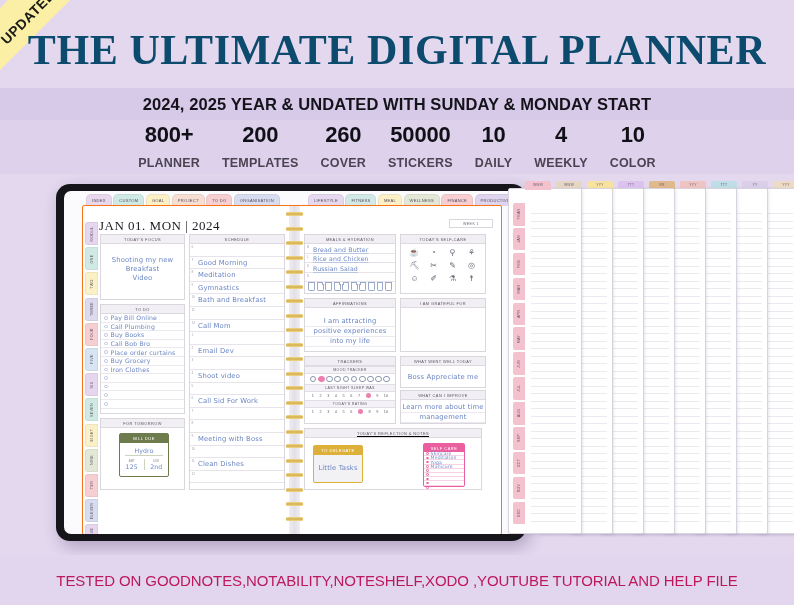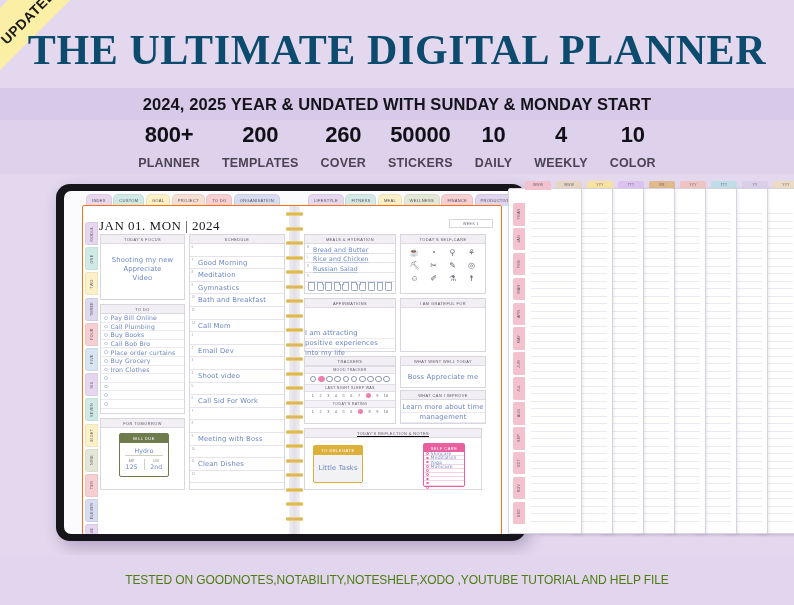--- a/index.html
+++ b/index.html
@@ -256,21 +256,21 @@
     display: flex; align-items: center; justify-content: center;
   }
 
   
   .footer {
     position: absolute; left: 0; top: 555px; width: 794px; height: 50px;
     background: #e1d6ed;
     display: flex; align-items: center; justify-content: center;
   }
   .footer span {
-    font-size: 12px; color: #4d7c0f; letter-spacing: -0.1px; white-space: nowrap;
+    font-size: 15px; color: #be185d; letter-spacing: -0.1px; white-space: nowrap;
   }
 </style>
 </head>
 <body>
 
 <div class="hero">
   <div class="updated-ribbon"></div>
   <div class="updated-text">UPDATED</div>
   <div class="hero-title">THE ULTIMATE DIGITAL PLANNER</div>
 </div>
@@ -1196,21 +1196,21 @@
             <i style="top: 310.5px;"></i>
           </div>
 
         <div class="datehead">JAN 01. MON | 2024</div>
         <div class="weekbox">WEEK 1</div>
 
         <div class="pnl" style="left:17px;top:28px;width:85px;height:66px;">
           <div class="pnl-h">TODAY'S FOCUS</div>
           <div style="padding-top:12px;text-align:center;" id="focusBody">
               <div class="hand big">Shooting my new</div>
-              <div class="hand big">Appreciate</div>
+              <div class="hand big">Breakfast</div>
               <div class="hand big">Video</div>
             </div>
         </div>
 
         <div class="pnl" style="left:17px;top:98px;width:85px;height:110px;">
           <div class="pnl-h">TO DO</div>
           <div id="todoList">
               <div class="todo-row" style="border-bottom: 0.7px solid rgb(235, 232, 238);">
                 <div class="circ"></div>
                 <u class="hand">Pay Bill Online</u>
@@ -1405,21 +1405,21 @@
               <div>◎</div>
               <div>☺</div>
               <div>✐</div>
               <div>⚗</div>
               <div>☨</div>
             </div>
         </div>
 
         <div class="pnl" style="left:221px;top:92px;width:92px;height:54px;">
           <div class="pnl-h">AFFIRMATIONS</div>
-          <div class="ruled" id="affirmBody" style="padding-top:21px;">
+          <div class="ruled" id="affirmBody" style="padding-top:9px;text-align:center;">
               <div class="hand big" style="border-bottom: 0.7px solid rgb(236, 233, 240);">I am attracting</div>
               <div class="hand big" style="border-bottom: 0.7px solid rgb(236, 233, 240);">positive experiences</div>
               <div class="hand big" style="border-bottom: 0.7px solid rgb(236, 233, 240);">into my life</div>
             </div>
         </div>
 
         <div class="pnl" style="left:317px;top:92px;width:86px;height:54px;">
           <div class="pnl-h">I AM GRATEFUL FOR</div>
         </div>
 

